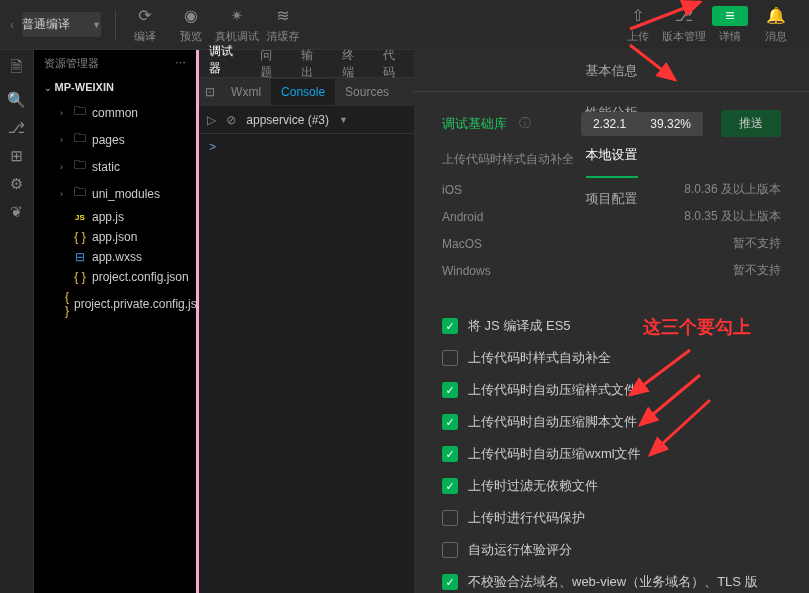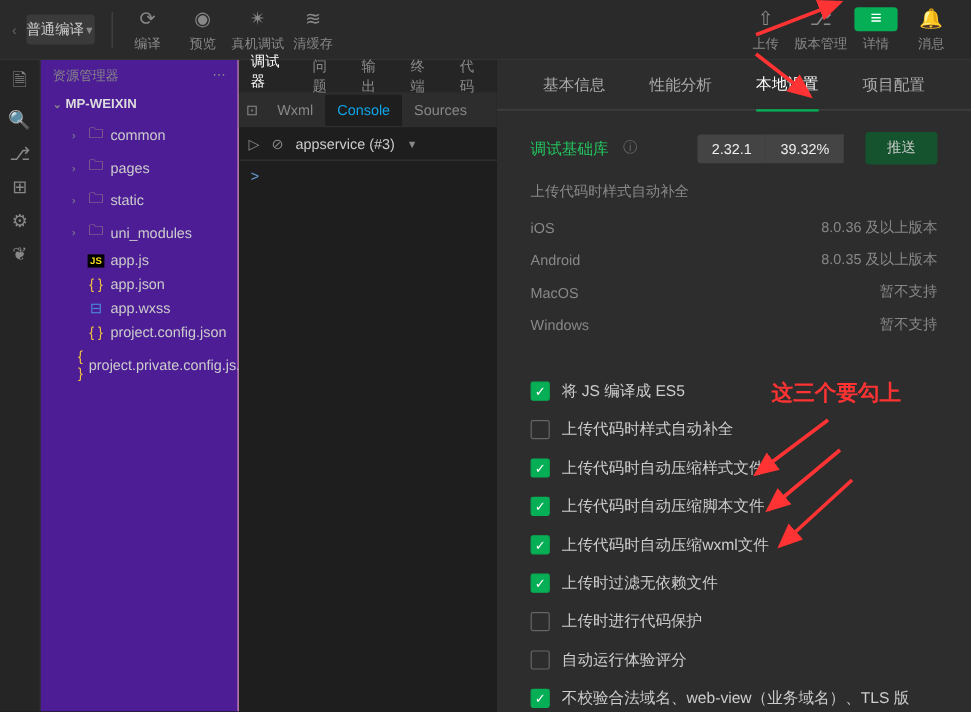--- a/index.html
+++ b/index.html
@@ -1,30 +1,30 @@
 <!DOCTYPE html>
 <html><head>
 <meta charset="utf-8">
 <style>
 * { margin: 0; padding: 0; box-sizing: border-box; }
 body { font-family: -apple-system, "Microsoft YaHei", sans-serif; background: #1e1e1e; color: #ccc; font-size: 12px; width: 809px; height: 593px; overflow: hidden; position: relative; }
 .top-bar { height: 50px; background: #2a2a2a; display: flex; align-items: center; padding: 0 10px; border-bottom: 1px solid #333; }
-.dropdown { background: #3a3a3a; padding: 4px 0; border-radius: 3px; margin-right: 8px; display: flex; align-items: center; gap: 0; }
+.dropdown { background: #3a3a3a; padding: 4px 0; border-radius: 3px; margin-right: 8px; display: flex; align-items: center; gap: 22px; }
 .dropdown-arrow { font-size: 9px; color: #888; }
 .spacer { flex: 1; }
 .tb-group { display: flex; gap: 0; }
 .tb-btn { width: 46px; display: flex; flex-direction: column; align-items: center; gap: 3px; color: #888; cursor: pointer; }
 .tb-btn .ic { height: 20px; display: flex; align-items: center; font-size: 16px; }
 .tb-btn .lb { font-size: 11px; }
 .tb-btn.green .ic { background: #06ae56; color: #fff; width: 36px; border-radius: 3px; justify-content: center; }
 .vsep { width: 1px; height: 30px; background: #444; margin: 0 6px; }
 .main { display: flex; height: calc(100% - 50px); }
 .sb-icons { width: 34px; background: #252526; border-right: 1px solid #333; padding-top: 6px; display: flex; flex-direction: column; align-items: center; gap: 10px; color: #888; }
 .sb-icons span { font-size: 15px; cursor: pointer; }
-.explorer { width: 165px; background: #4c1d95; color: #ccc; border-right: 1px solid #f9a8d4; }
+.explorer { width: 165px; background: #000000; color: #ccc; border-right: 3px solid #f9a8d4; }
 .exp-hdr { padding: 6px 10px; display: flex; justify-content: space-between; color: #888; font-size: 11px; }
 .exp-sec { padding: 4px 10px; font-size: 11px; color: #bbb; }
 .exp-proj { padding: 4px 10px; font-size: 11px; color: #ddd; font-weight: bold; }
 .tree { padding: 2px 0; }
 .tree-item { display: flex; align-items: center; gap: 5px; padding: 3px 0 3px 14px; font-size: 12px; cursor: pointer; }
 .tree-item.f2 { padding-left: 26px; }
 .caret { color: #888; font-size: 9px; width: 8px; }
 .fi { width: 14px; text-align: center; }
 .fi.fold { color: #dcb67a; }
 .fi.js { color: #f7df1e; background: #000; font-size: 8px; font-weight: bold; padding: 1px 0; }
@@ -34,21 +34,21 @@
 .mid-tabs { height: 28px; background: #252526; display: flex; align-items: center; font-size: 12px; color: #888; border-bottom: 1px solid #333; }
 .mid-tabs span { padding: 0 10px; cursor: pointer; }
 .mid-tabs span.act { color: #fff; border-bottom: 2px solid #06ae56; padding-bottom: 5px; }
 .sub-tabs { height: 28px; background: #2d2d2d; display: flex; align-items: center; font-size: 12px; }
 .sub-tabs span { padding: 0 10px; color: #888; cursor: pointer; }
 .sub-tabs span.act { color: #0ea5e9; background: #1e1e1e; padding: 6px 10px; }
 .con-bar { height: 28px; display: flex; align-items: center; padding: 0 8px; gap: 10px; color: #888; border-bottom: 1px solid #333; }
 .con-ctx { color: #ccc; }
 .con-body { padding: 6px 10px; color: #6a9bd8; font-size: 12px; }
 .right-panel { flex: 1; background: #2d2d2d; display: flex; flex-direction: column; overflow-y: auto; }
-.rp-tabs { height: 42px; display: flex; justify-content: space-around; align-items: center; border-bottom: 1px solid #444; padding: 0 20px; }
+.rp-tabs { height: 42px; display: flex; justify-content: space-around; align-items: center; border-bottom: 1px solid #444; padding: 0 20px; flex-direction: column; }
 .rp-tabs span { color: #aaa; cursor: pointer; padding: 12px 0; font-size: 13px; }
 .rp-tabs span.act { color: #fff; border-bottom: 2px solid #06ae56; }
 .rp-body { padding: 18px 28px; }
 .lib-row { display: flex; align-items: center; gap: 12px; margin-bottom: 14px; }
 .lib-lbl { color: #22c55e; font-size: 13px; }
 .lib-sel { display: flex; }
 .lib-sel div { background: #444; padding: 5px 12px; font-size: 12px; color: #eee; }
 .lib-sel div:first-child { border-radius: 3px 0 0 3px; }
 .lib-push { background: #14532d; padding: 5px 18px; border-radius: 3px; font-size: 12px; margin-left: 6px; }
 .lib-note { color: #888; font-size: 12px; margin-bottom: 8px; }

